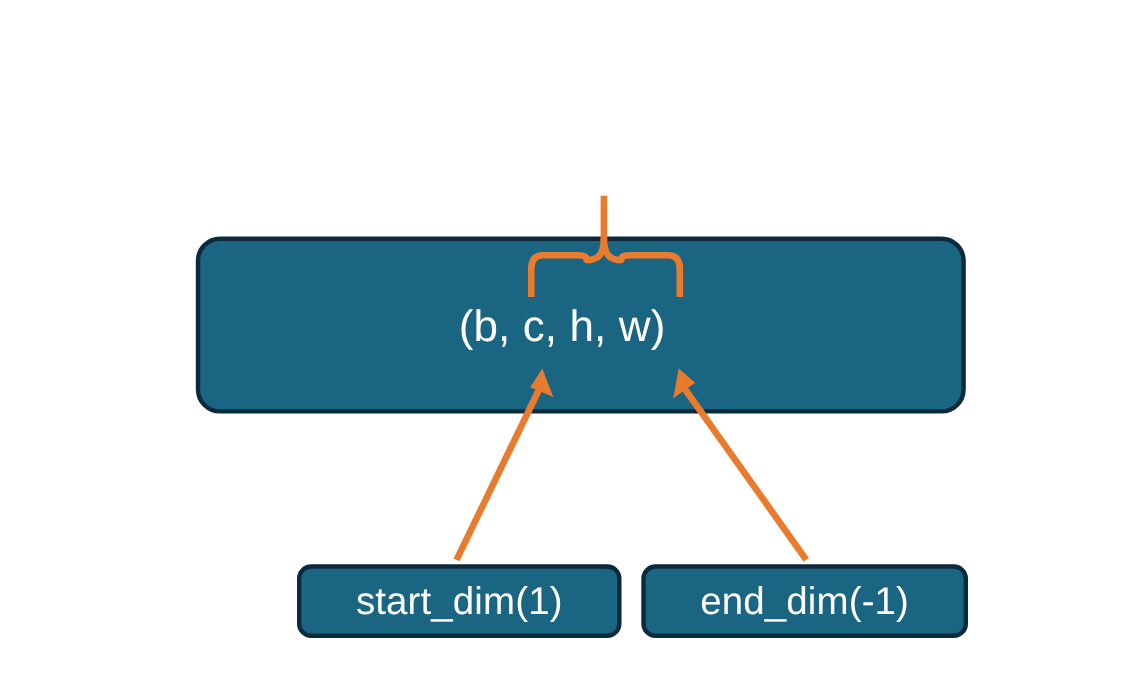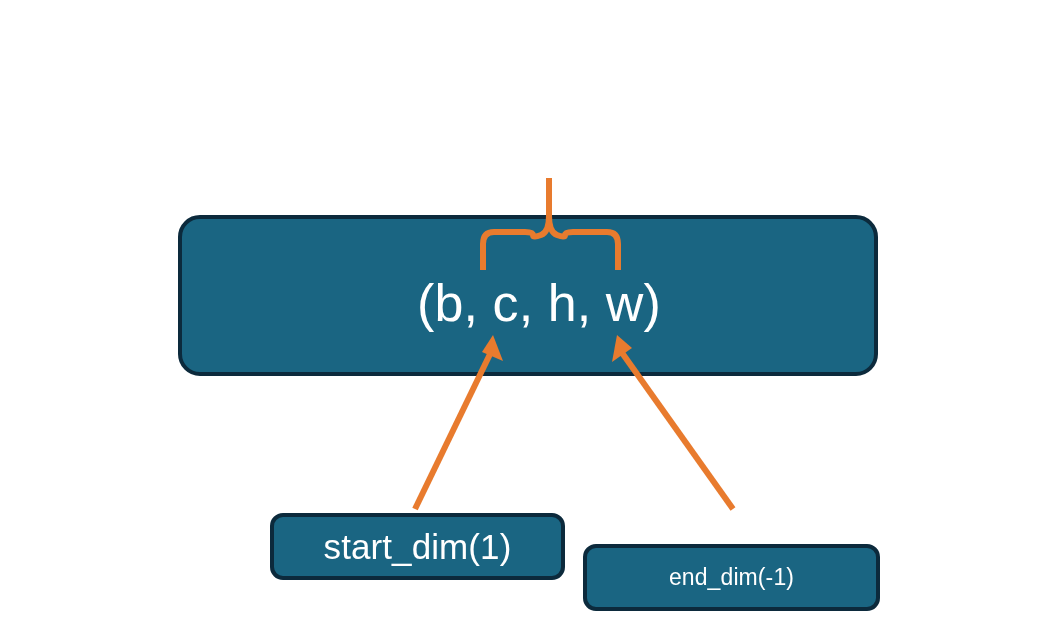--- a/index.html
+++ b/index.html
@@ -47,41 +47,40 @@
     width: 700px;
     height: 161px;
     border-radius: 22px;
     align-items: flex-start;
     justify-content: flex-start;
   }
   #shape-label {
     position: absolute;
     left: 235px;
     top: 58px;
-    font-size: 52px;
+    font-size: 40px;
     line-height: 1;
     color: #ffffff;
   }
   #node-start-dim {
     left: 270px;
     top: 513px;
     width: 295px;
     height: 67px;
     font-size: 35px;
     border-radius: 13px;
     text-align: right;
   }
   #node-end-dim {
     left: 583px;
     top: 513px;
     width: 297px;
     height: 67px;
-    font-size: 23px;
+    font-size: 35px;
     border-radius: 13px;
-    margin-top: 31px;
   }
   #connectors {
     position: absolute;
     left: 0;
     top: 0;
     width: 1038px;
     height: 632px;
     pointer-events: none;
   }
   .conn-path {

